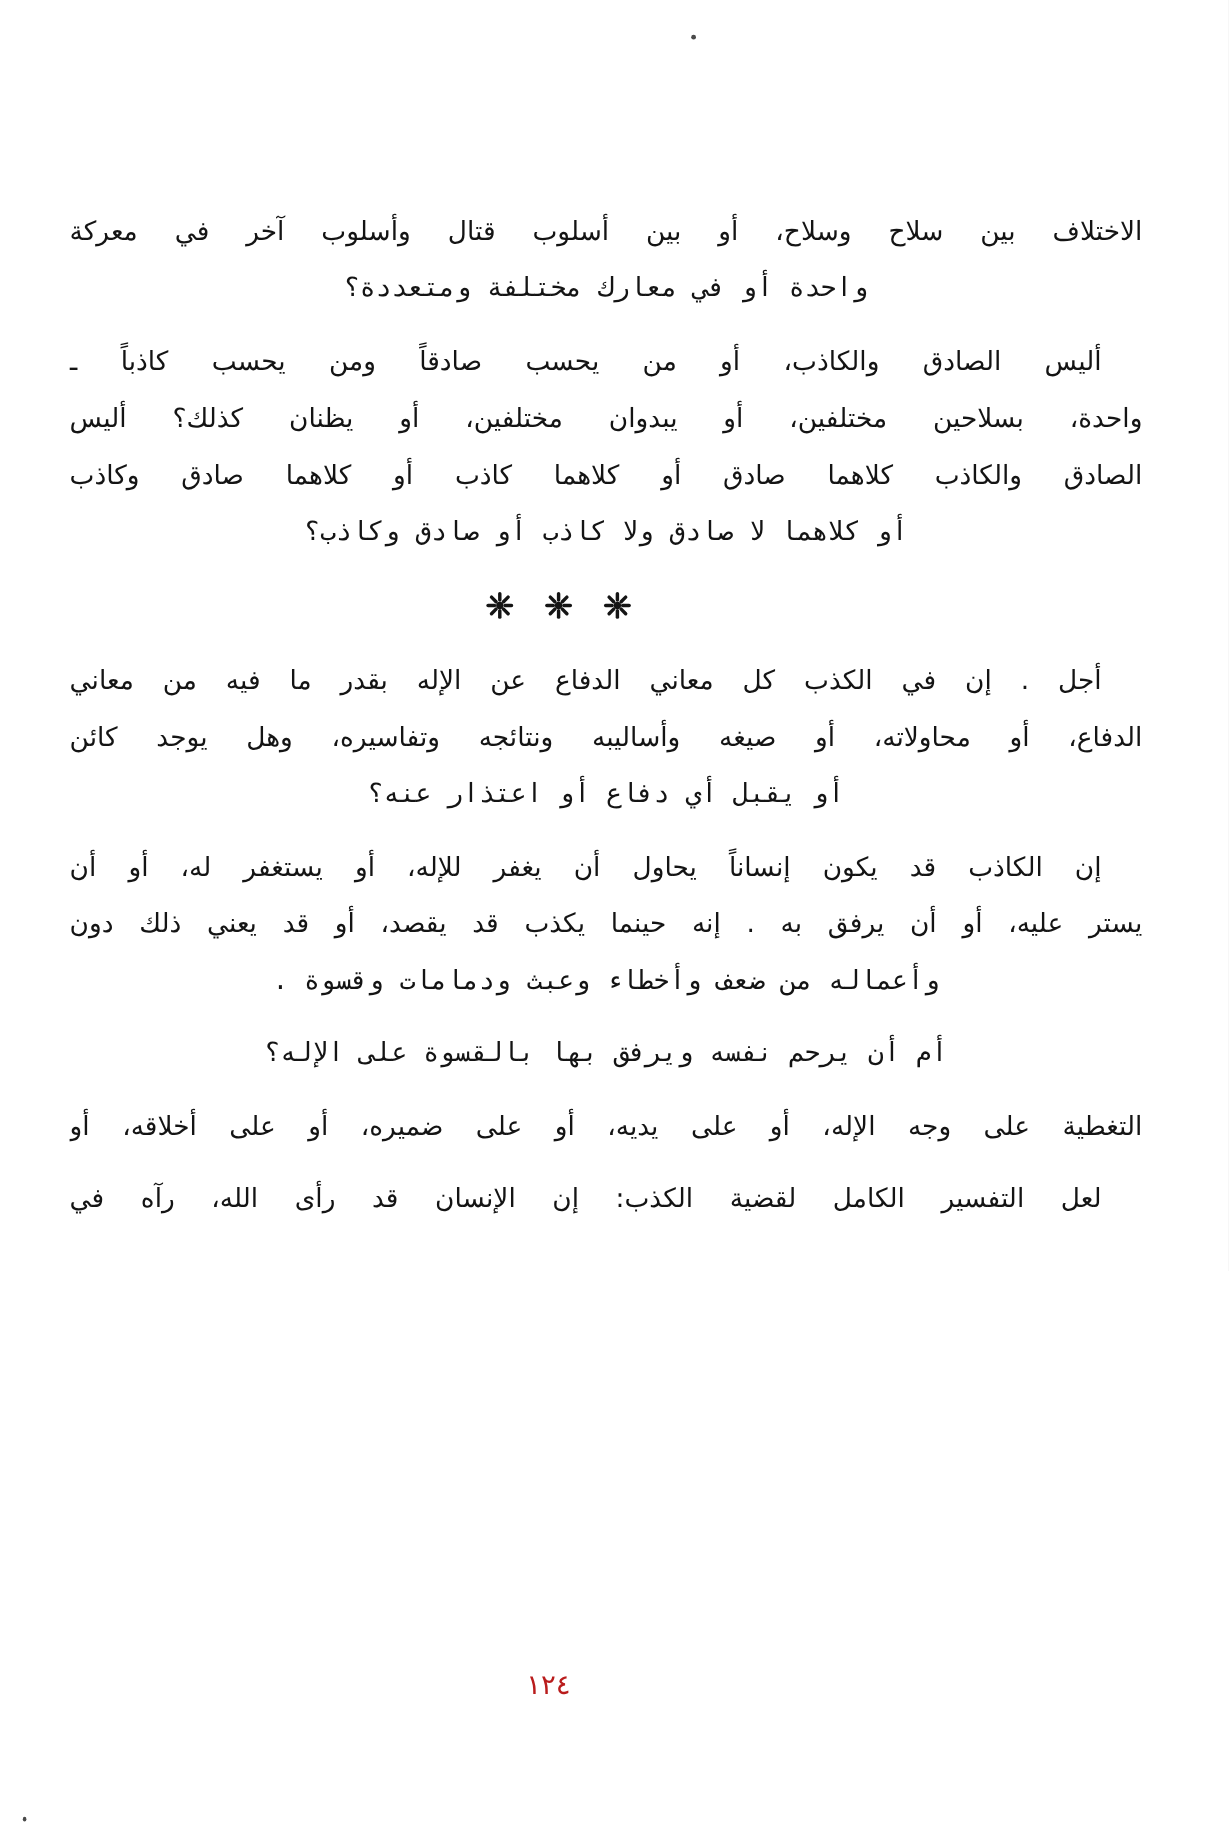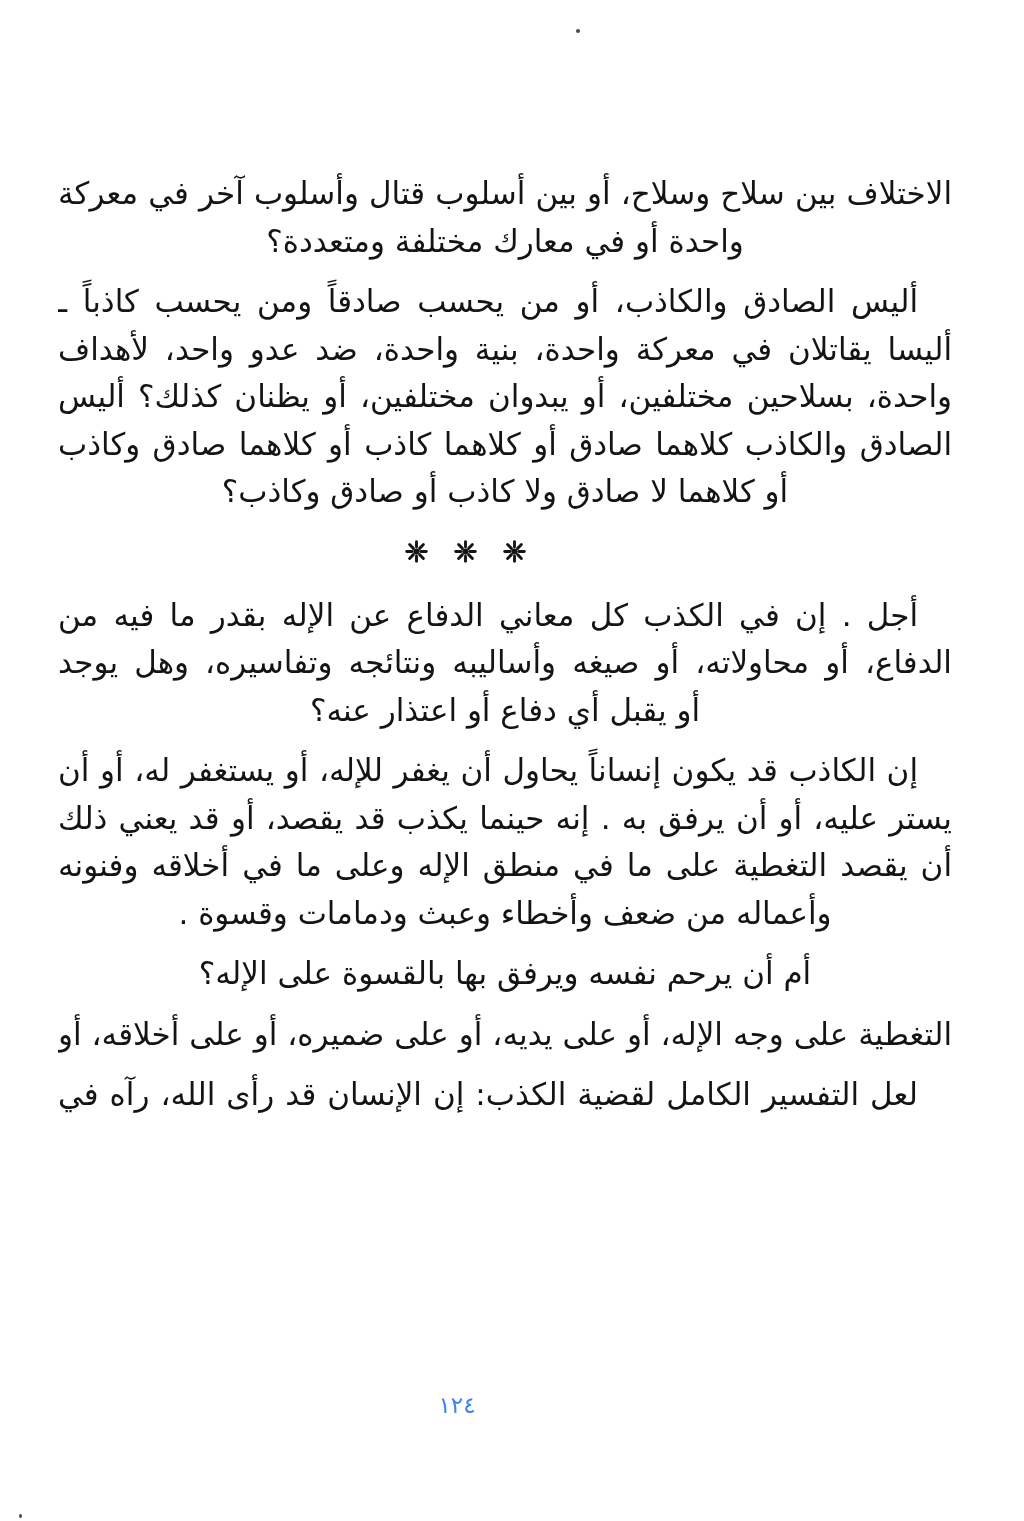--- a/index.html
+++ b/index.html
@@ -13,37 +13,38 @@
     height: 1521px;
     margin: 0 auto;
     background: #ffffff;
     overflow: hidden;
     font-family: "DejaVu Sans", sans-serif;
     color: #141414;
   }
   .text-block {
     direction: rtl;
     padding: 170px 72px 0 58px;
-    font-size: 31px;
+    font-size: 22px;
     line-height: 47.5px;
   }
   .paragraph { margin: 0; }
   .paragraph + .paragraph { margin-top: 13px; }
   .line {
     direction: rtl;
     text-align: justify;
     text-align-last: justify;
     white-space: normal;
     overflow: hidden;
     height: 47.5px;
   }
   .line.indent { padding-right: 34px; }
   .line.last-center {
     text-align: center;
     text-align-last: center;
+    font-family: Liberation Mono, monospace;
   }
   .line.last-justify {
     text-align: justify;
     text-align-last: justify;
   }
   .separator {
     display: flex;
     justify-content: center;
     align-items: center;
     gap: 26px;
@@ -64,21 +65,21 @@
     left: 0;
     top: 1392px;
     width: 100%;
     text-align: center;
   }
   .page-number {
     display: inline-block;
     transform: translateX(-55px);
     font-size: 23px;
     letter-spacing: 6px;
-    color: #3b82f6;
+    color: #b91c1c;
   }
   .speck {
     position: absolute;
     background: #4a4a4a;
     border-radius: 50%;
   }
   .speck-top   { left: 576px; top: 29px;  width: 4px; height: 4px; }
   .speck-bottom{ left: 19px;  top: 1514px; width: 3px; height: 4px; }
 </style>
 </head>
@@ -87,21 +88,20 @@
 <div class="page">
   <div class="speck speck-top"></div>
 
   <main class="text-block">
       <div class="paragraph">
         <div class="line">الاختلاف بين سلاح وسلاح، أو بين أسلوب قتال وأسلوب آخر في معركة</div>
         <div class="line last-center">واحدة أو في معارك مختلفة ومتعددة؟</div>
       </div>
       <div class="paragraph">
         <div class="line indent">أليس الصادق والكاذب، أو من يحسب صادقاً ومن يحسب كاذباً ـ</div>
-        <div class="line">أليسا يقاتلان في معركة واحدة، بنية واحدة، ضد عدو واحد، لأهداف</div>
         <div class="line">واحدة، بسلاحين مختلفين، أو يبدوان مختلفين، أو يظنان كذلك؟ أليس</div>
         <div class="line">الصادق والكاذب كلاهما صادق أو كلاهما كاذب أو كلاهما صادق وكاذب</div>
         <div class="line last-center">أو كلاهما لا صادق ولا كاذب أو صادق وكاذب؟</div>
       </div>
       <div class="separator">
         <svg viewBox="0 0 24 24" class="star">
           <line x1="16.60" y1="12.00" x2="22.20" y2="12.00"></line>
           <line x1="15.25" y1="15.25" x2="19.21" y2="19.21"></line>
           <line x1="12.00" y1="16.60" x2="12.00" y2="22.20"></line>
           <line x1="8.75" y1="15.25" x2="4.79" y2="19.21"></line>
@@ -135,21 +135,20 @@
         </svg>
       </div>
       <div class="paragraph">
         <div class="line indent">أجل . إن في الكذب كل معاني الدفاع عن الإله بقدر ما فيه من معاني</div>
         <div class="line">الدفاع، أو محاولاته، أو صيغه وأساليبه ونتائجه وتفاسيره، وهل يوجد كائن</div>
         <div class="line last-center">أو يقبل أي دفاع أو اعتذار عنه؟</div>
       </div>
       <div class="paragraph">
         <div class="line indent">إن الكاذب قد يكون إنساناً يحاول أن يغفر للإله، أو يستغفر له، أو أن</div>
         <div class="line">يستر عليه، أو أن يرفق به . إنه حينما يكذب قد يقصد، أو قد يعني ذلك دون</div>
-        <div class="line">أن يقصد التغطية على ما في منطق الإله وعلى ما في أخلاقه وفنونه وشهواته</div>
         <div class="line last-center">وأعماله من ضعف وأخطاء وعبث ودمامات وقسوة .</div>
       </div>
       <div class="paragraph">
         <div class="line last-center">أم أن يرحم نفسه ويرفق بها بالقسوة على الإله؟</div>
       </div>
       <div class="paragraph">
         <div class="line">التغطية على وجه الإله، أو على يديه، أو على ضميره، أو على أخلاقه، أو</div>
       </div>
       <div class="paragraph">
         <div class="line indent last-justify">لعل التفسير الكامل لقضية الكذب: إن الإنسان قد رأى الله، رآه في</div>

